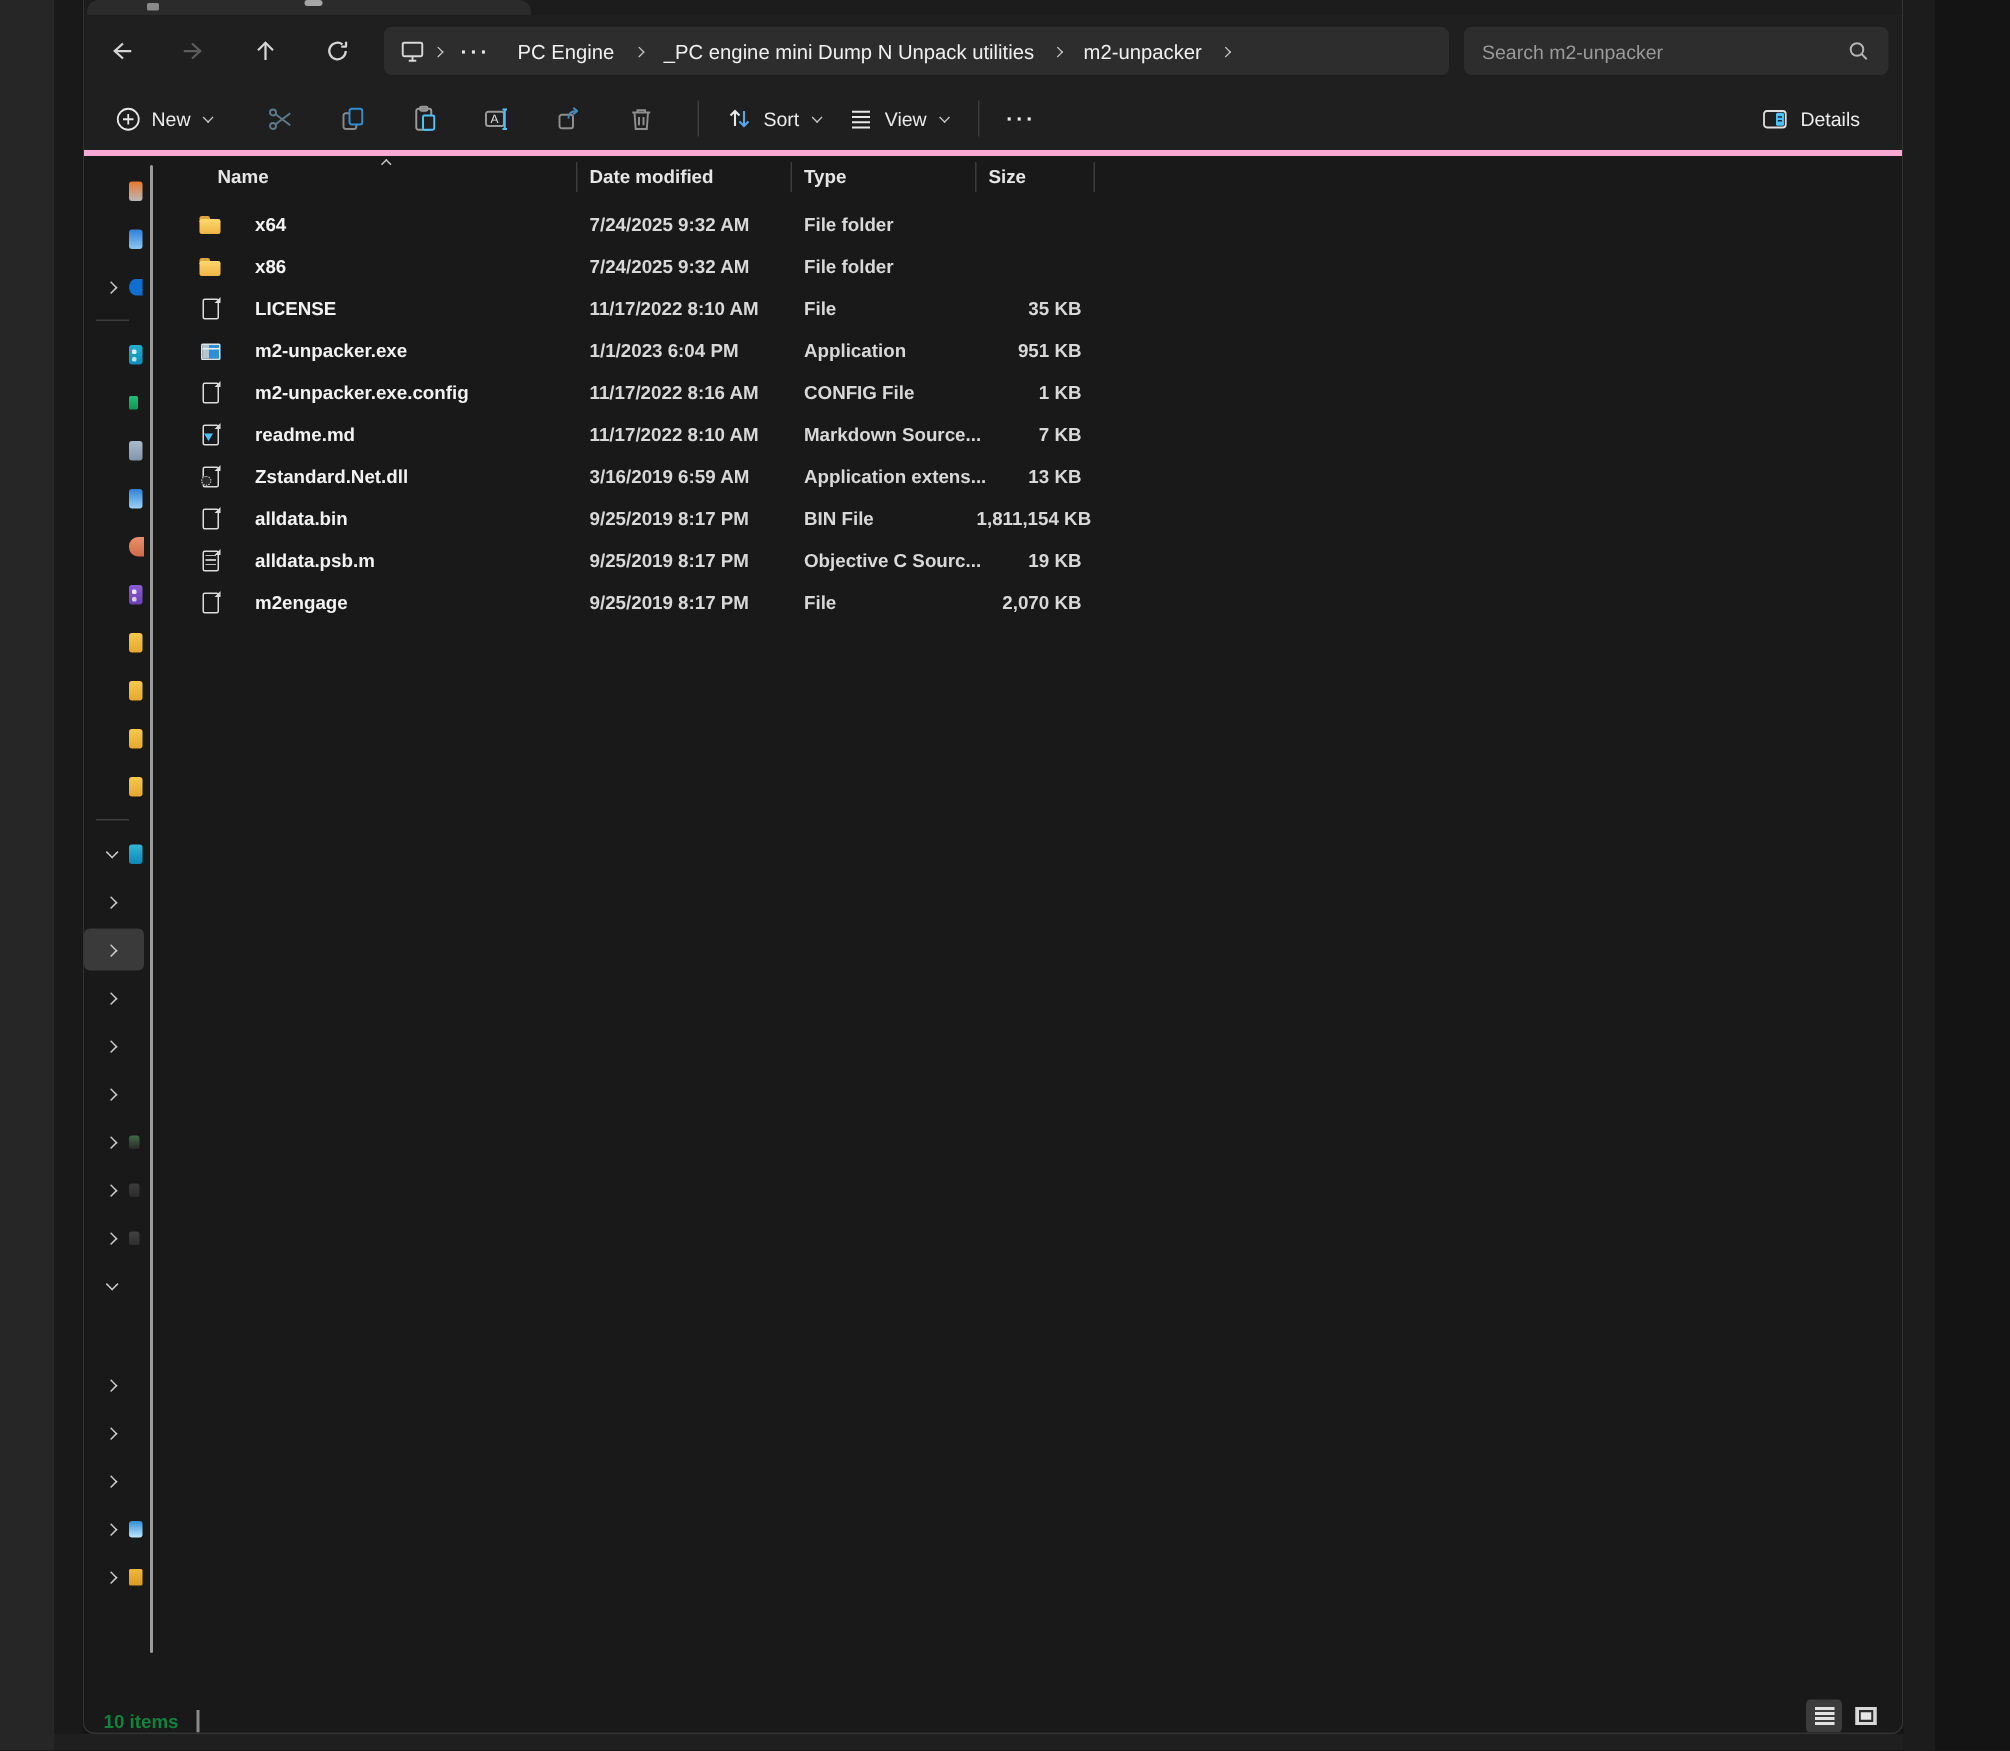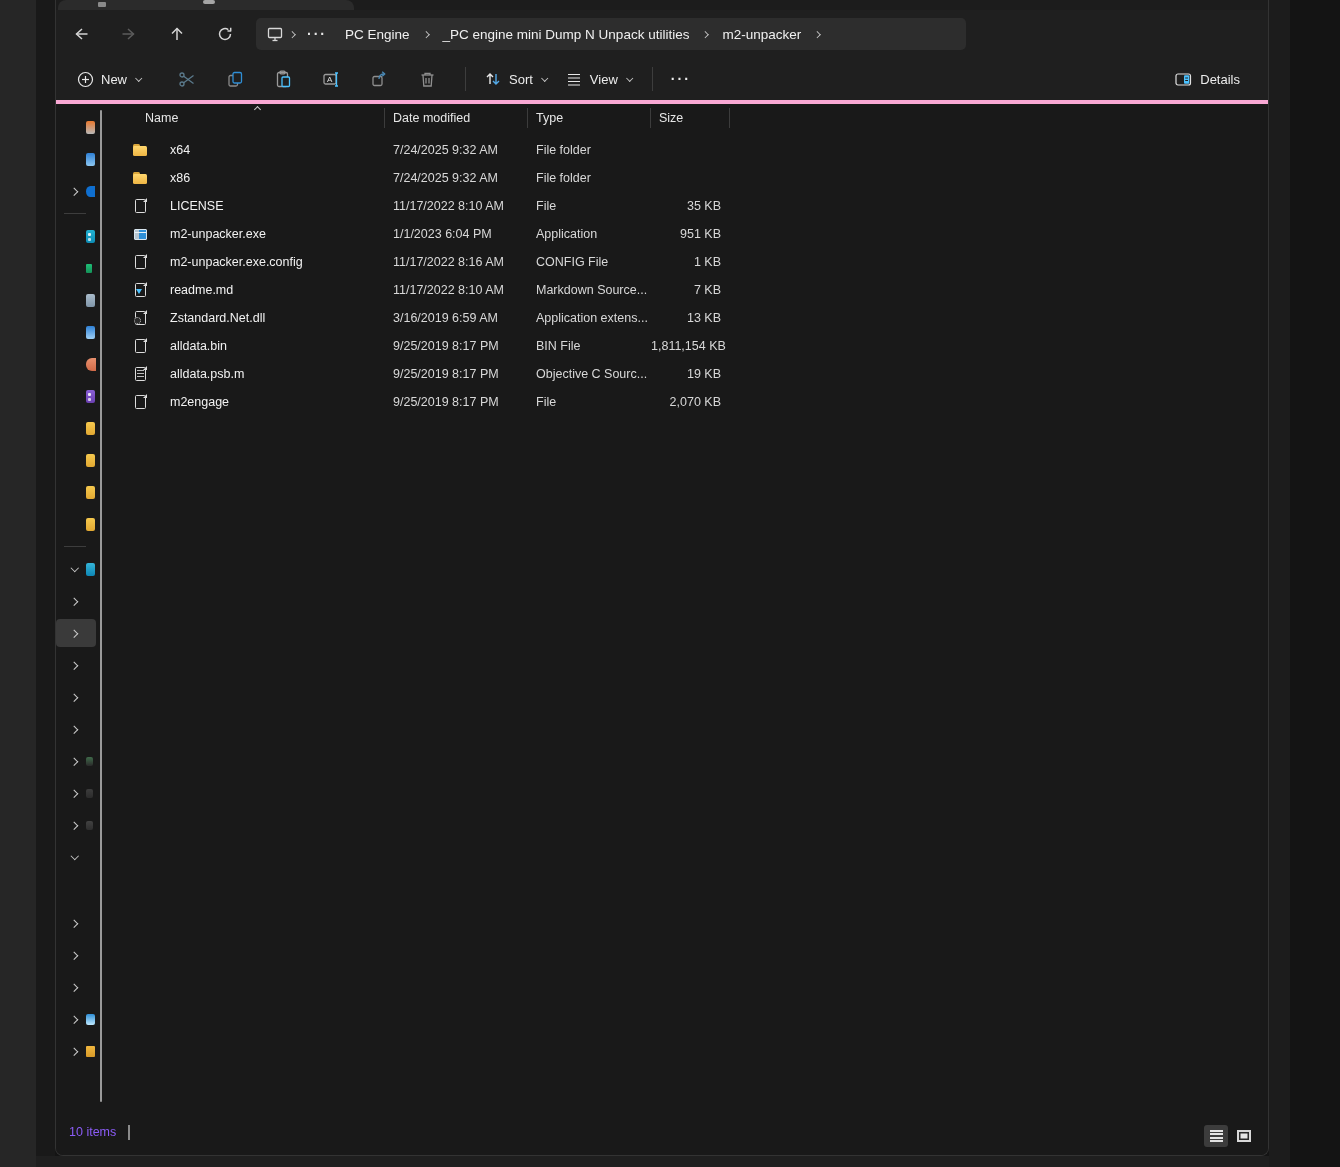--- a/index.html
+++ b/index.html
@@ -64,21 +64,21 @@
   .i-downloads-icon { width:6px; height:9px; border-radius:1px; }
   .i-drive-icon { width:7px; height:9px; }
   .i-desktop-icon::after, .i-videos-icon::after { content:""; position:absolute; left:2px; top:3px; width:3px; height:3px; background:rgba(255,255,255,.85); border-radius:1px; box-shadow:0 5px 0 rgba(255,255,255,.7); }
   .i-network-icon { height:11px; }
   .i-folder-small-icon { height:11px; border-radius:1px; }
   .sb-sep { height:13px; position:relative; }
   .sb-sep::before { content:""; position:absolute; left:8px; width:22px; top:6px; height:1px; background:#3d3d3d; }
   .sb-spacer { height:34px; }
 
   
-  .main { flex:1; position:relative; font-size:12.5px; }
+  .main { flex:1; position:relative; font-size:12.5px;font-weight:bold; }
   .hdr { display:grid; grid-template-columns:269px 143px 123px 79px; height:28px; align-items:center; position:relative; color:#e6e6e6; }
   .hcell { position:relative; height:100%; display:flex; align-items:center; padding-left:8px; }
   .hcell.name { padding-left:29px; }
   .hcell.size { justify-content:flex-start; }
   .hcell::after { content:""; position:absolute; right:0; top:4px; height:20px; width:1px; background:#3c3c3c; }
   .sort-caret { position:absolute; left:137px; top:1px; width:10px; height:8px; }
   .sort-caret::before { content:""; position:absolute; width:4px; height:4px; border-left:1.3px solid #c8c8c8; border-top:1.3px solid #c8c8c8; transform:rotate(45deg); left:2px; top:2px; }
   .rows { margin-top:4px; }
   .frow { display:grid; grid-template-columns:269px 143px 123px 79px; height:28px; align-items:center; color:#e4e4e4; }
   .frow .c-name { display:flex; align-items:center; gap:22px; padding-left:16px; color:#f2f2f2; white-space:nowrap; overflow:hidden; }
@@ -92,21 +92,21 @@
   .doc { position:absolute; left:2.5px; top:1px; width:11px; height:14px; border:1.2px solid #dcdcdc; border-radius:1.5px; background:#191919; }
   .doc-fold { position:absolute; right:1.5px; top:0; width:0; height:0; border-left:4px solid transparent; border-bottom:4px solid #dcdcdc; }
   .i-markdown-file-icon .badge { position:absolute; left:4px; top:7px; width:0; height:0; border-left:3.5px solid transparent; border-right:3.5px solid transparent; border-top:5px solid var(--accent_blue,#4cc2ff); }
   .i-dll-file-icon .badge { position:absolute; left:2px; top:7px; width:7px; height:7px; border:1.6px dotted #b9b9b9; border-radius:50%; background:#2a2a2a; }
   .i-source-file-icon .badge { position:absolute; left:5px; top:4px; width:6.5px; height:8px; background:repeating-linear-gradient(to bottom,#bdbdbd 0 1px,transparent 1px 3px); }
   .i-application-icon .app { position:absolute; left:1.5px; top:2.5px; width:13px; height:11px; border:1px solid #d8e6f0; border-radius:1px;
       background:linear-gradient(90deg,#b5c4cf 0 4px,#2f8fd6 4px); }
   .i-application-icon .app::before { content:""; position:absolute; left:0; right:0; top:2.5px; height:1px; background:#e8f2f8; }
 
   
-  .statusbar { height:30px; flex:0 0 auto; background:var(--window_bg,#191919); display:flex; align-items:flex-start; font-size:12.5px; color:#8b5cf6; position:relative; }
+  .statusbar { height:30px; flex:0 0 auto; background:var(--window_bg,#191919); display:flex; align-items:flex-end; font-size:12.5px; color:#15803d; position:relative;font-weight:bold; }
   .status-count { margin-left:13px; }
   .status-div { width:1.5px; height:15px; background:#8a8a8a; margin-left:12px; }
   .viewtoggles { position:absolute; right:12px; display:flex; gap:4px; }
   .vbtn { width:24px; height:22px; border-radius:3px; display:flex; align-items:center; justify-content:center; }
   .vbtn.active { background:#3c3c3c; }
   .ic-lines { width:13px; height:12px; background:repeating-linear-gradient(to bottom,#e3e3e3 0 2px,transparent 2px 3.3px); }
   .ic-thumb { width:14px; height:12px; border:2px solid #d8d8d8; background:#e6e6e6; box-shadow:inset 0 0 0 1.5px #2a2a2a; }
 
   svg { display:block; }
 </style>
@@ -162,20 +162,27 @@
       <span class="chv right small"></span>
       <span class="crumb-overflow">···</span>
       <span class="crumb">PC Engine</span>
       <span class="chv right small"></span>
       <span class="crumb">_PC engine mini Dump N Unpack utilities</span>
       <span class="chv right small"></span>
       <span class="crumb">m2-unpacker</span>
       <span class="chv right small"></span>
     </div>
 
+    <div class="pill searchbox">
+      <input type="text" placeholder="Search m2-unpacker" style="">
+      <svg width="16" height="16" viewBox="0 0 16 16" fill="none" stroke="#b5b5b5" stroke-width="1.3">
+        <circle cx="7" cy="7" r="4.2"></circle>
+          <path d="M10.2 10.2 L13.5 13.5"></path>
+      </svg>
+    </div>
   </div>
 
   <div class="toolbar">
     <div class="tbtn new">
       <svg width="17" height="17" viewBox="0 0 17 17" fill="none" stroke="#e8e8e8" stroke-width="1.2">
         <circle cx="8.5" cy="8.5" r="7"></circle>
           <path d="M8.5 5 V12"></path>
           <path d="M5 8.5 H12"></path>
       </svg>
       <span>New</span>

